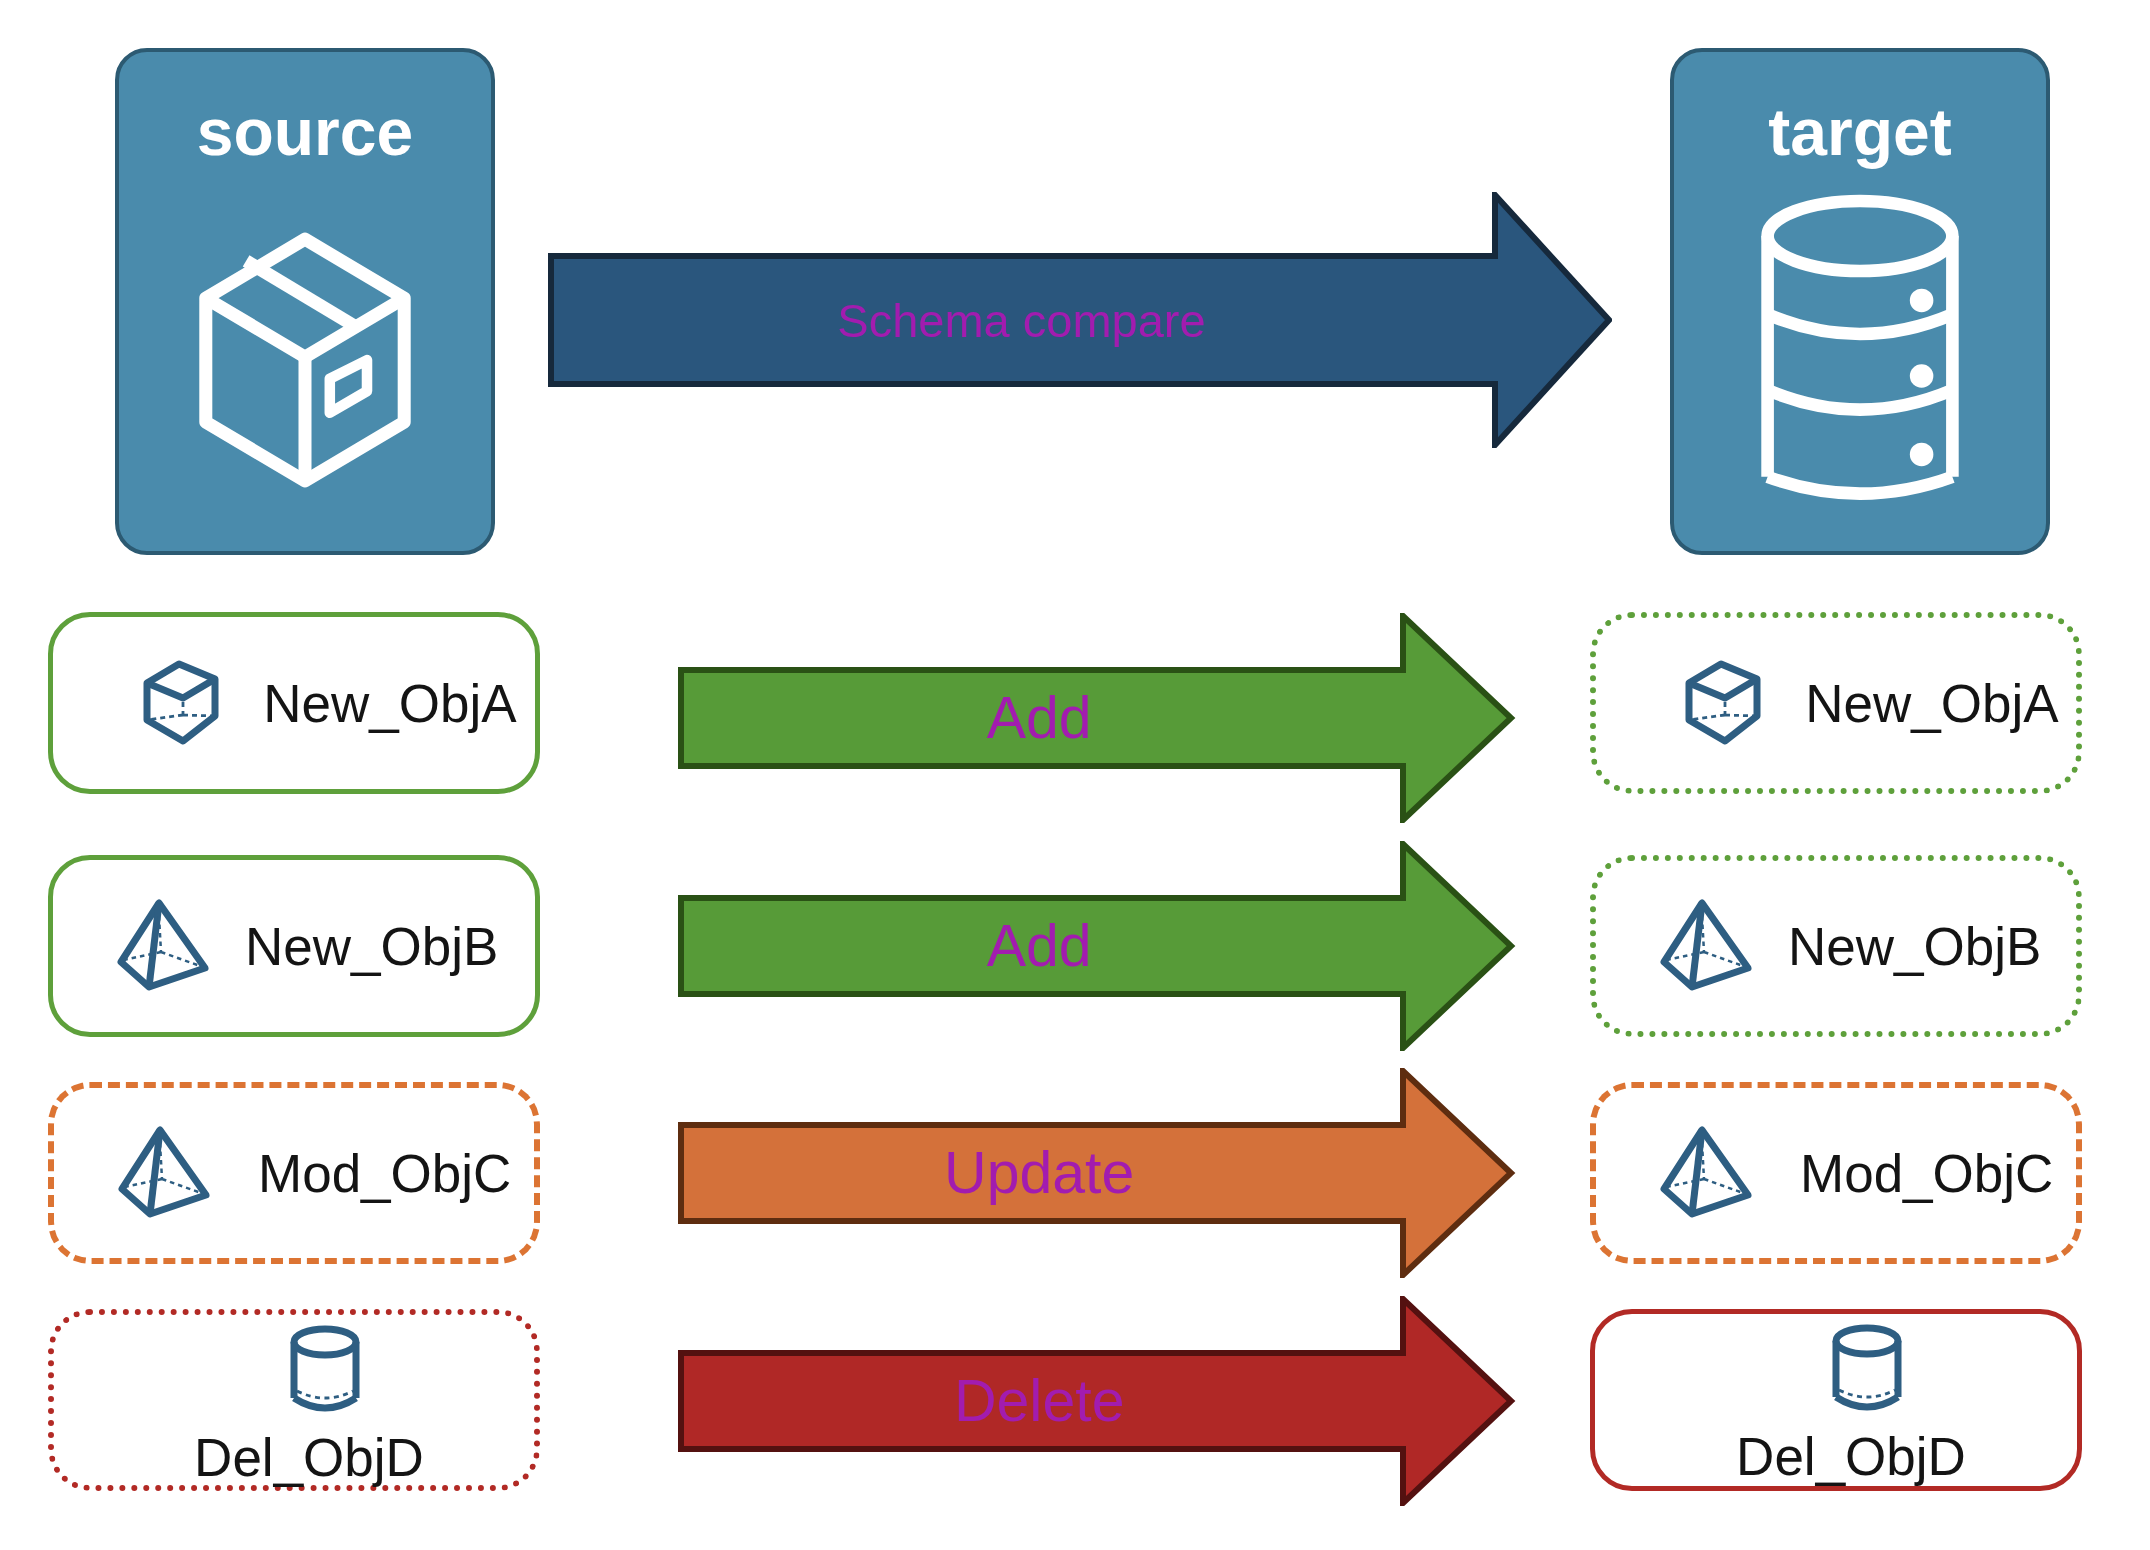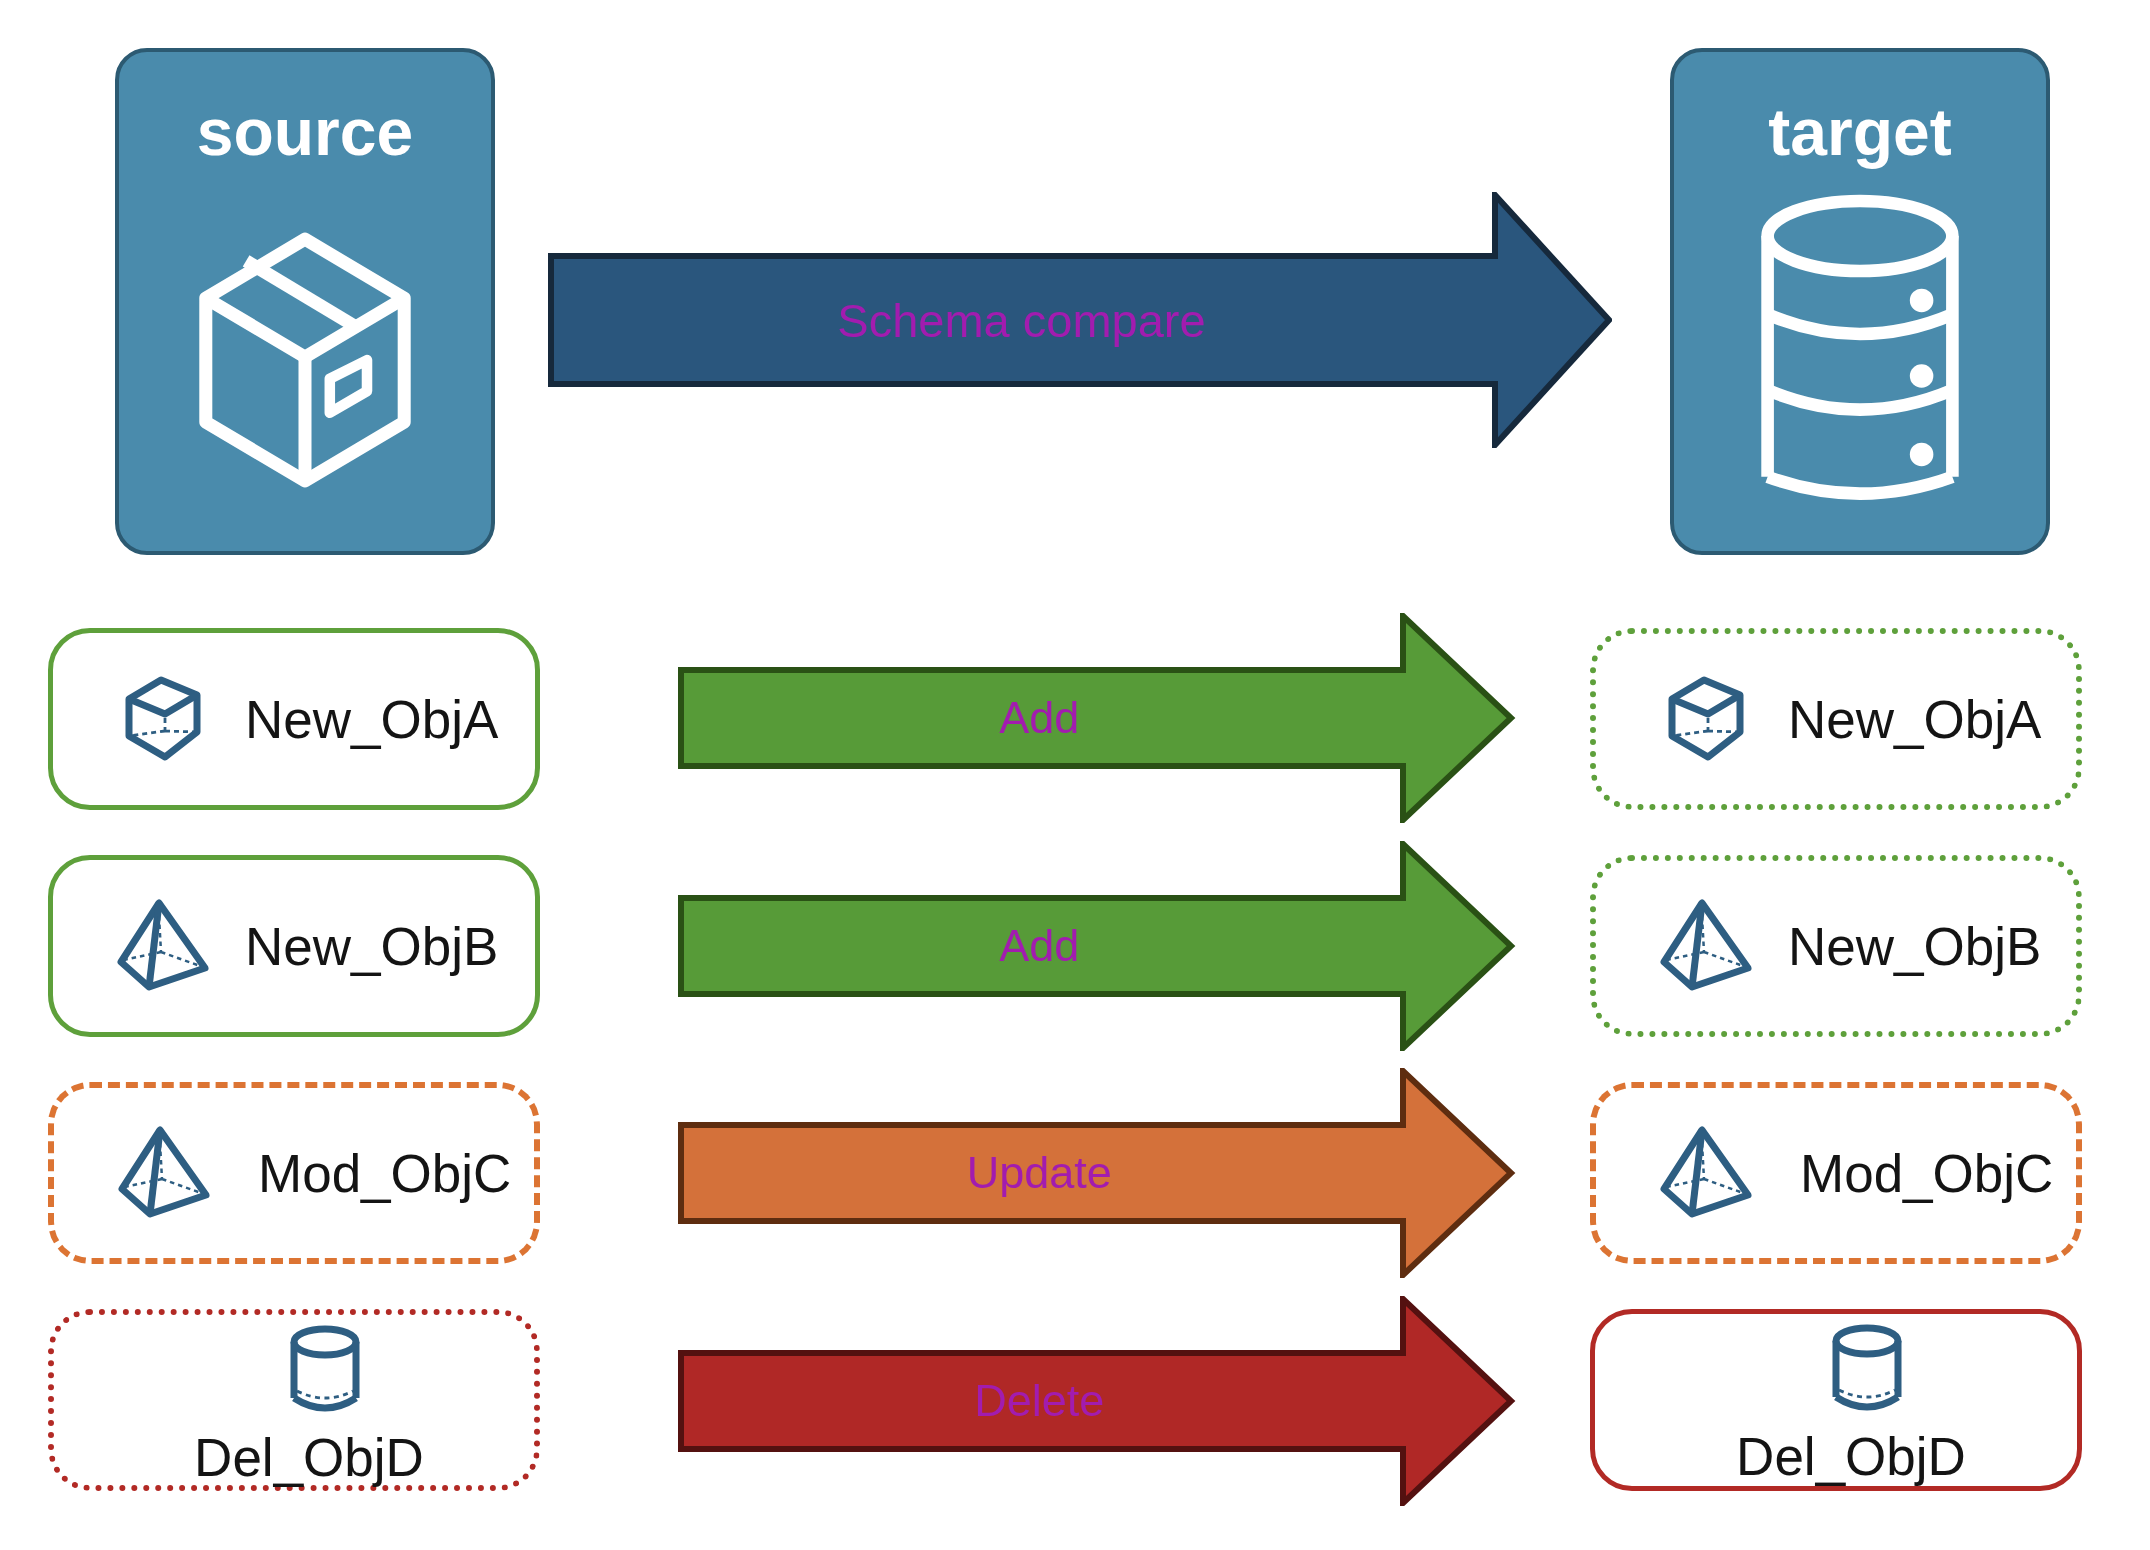--- a/index.html
+++ b/index.html
@@ -27,39 +27,39 @@
   
   .block-arrow { position:absolute; }
   .block-arrow svg.shape { position:absolute; left:0; top:0; width:100%; height:100%; overflow:visible; }
   .arrow-label {
     position:absolute; left:0; top:0; bottom:0;
     display:flex; align-items:center; justify-content:center; color:#a21caf;
   }
   #compare-arrow { left:548px; top:192px; width:1064px; height:256px; }
   #compare-arrow .arrow-label { width:89%; font-size:47px; }
   .row-arrow { left:678px; width:840px; height:210px; }
-  .row-arrow .arrow-label { width:86%; font-size:45px; }
+  .row-arrow .arrow-label { width:86%; font-size:59px; }
   #arrow-0 { top:613px; }
   #arrow-1 { top:841px; }
   #arrow-2 { top:1068px; }
   #arrow-3 { top:1296px; }
 
   .fill-compare { fill:#2A567D; stroke:#16293C; }
   .fill-add     { fill:#579B38; stroke:#2A5115; }
   .fill-update  { fill:#D4713A; stroke:#5E2D10; }
   .fill-delete  { fill:#B02826; stroke:#541110; }
 
   
   .card {
     position:absolute; width:492px; height:182px; background:#ffffff;
     border-radius:42px; display:flex; align-items:center; box-sizing:border-box;
   }
   .col-left  { left:48px; }
   .col-right { left:1590px; }
-  #card-l0,#card-r0 { top:628px; }
+  #card-l0,#card-r0 { top:612px;justify-content:center; }
   #card-l1,#card-r1 { top:855px; }
   #card-l2,#card-r2 { top:1082px; }
   #card-l3,#card-r3 { top:1309px;flex-direction:column; }
   .b-green-solid   { border:5px solid  #5EA03B; }
   .b-green-dotted  { border:6px dotted #5EA03B; }
   .b-orange-dashed { border:6px dashed #DC7433;gap:12px; }
   .b-red-dotted    { border:6px dotted #B22A25; }
   .b-red-solid     { border:5px solid  #B22A25; }
   .obj-icon { width:100px; height:112px; margin-left:62px; flex:none; }
   .obj-label { margin-left:30px; font-size:53px; color:#141414; white-space:nowrap; }

